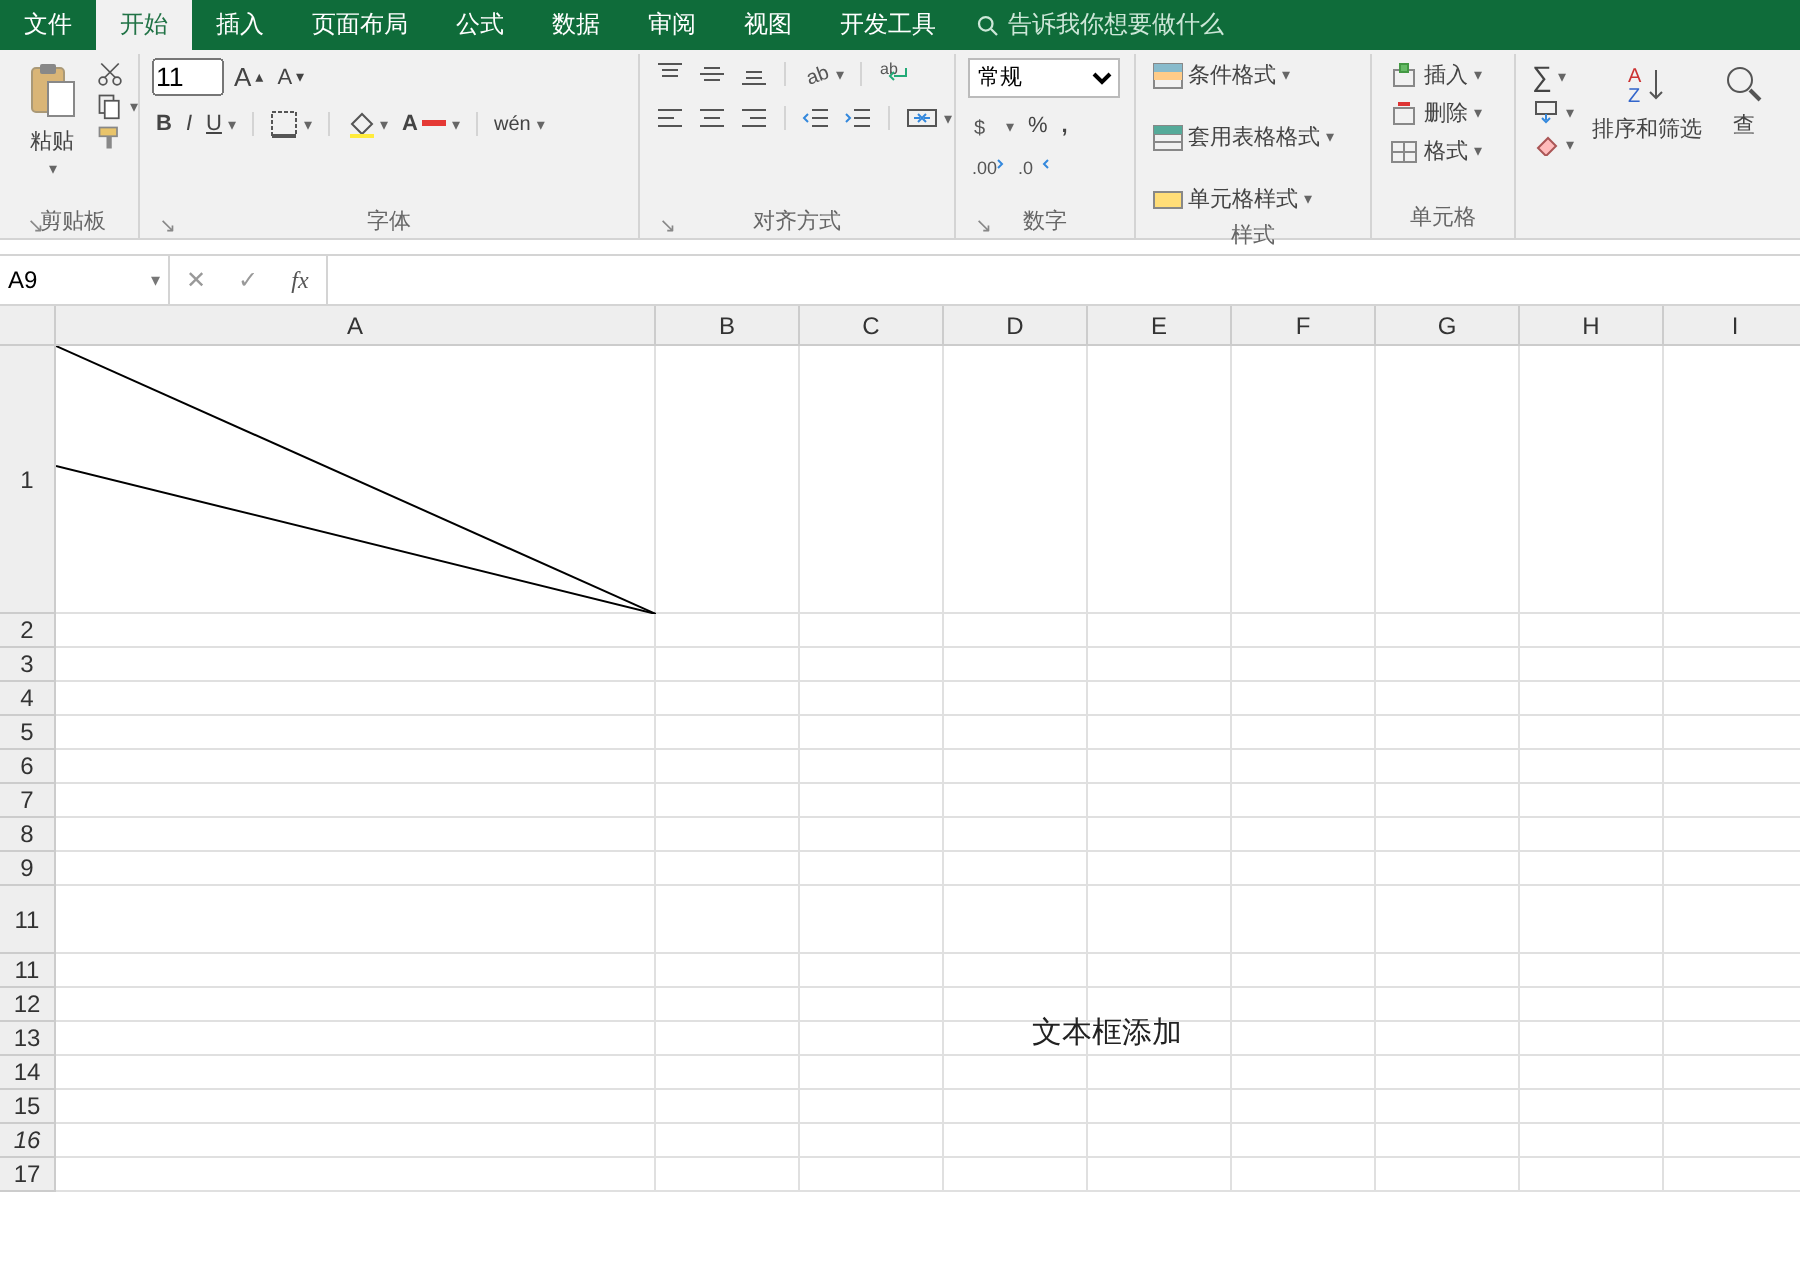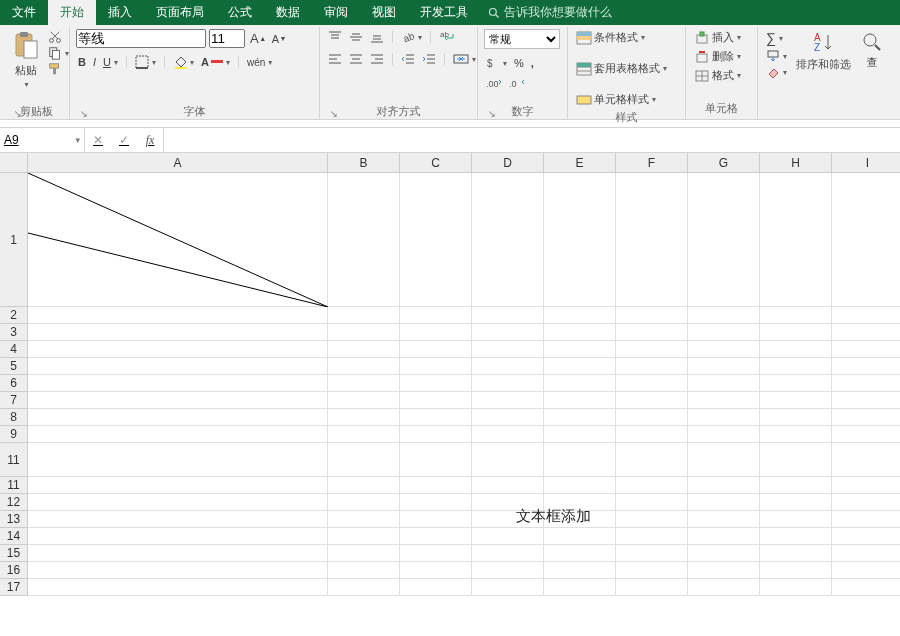--- a/index.html
+++ b/index.html
@@ -25,21 +25,21 @@
 .col { display: flex; flex-direction: column; }
 .dd { font-size: 8px; color: #666; margin-left: 1px; }
 .sep { width: 1px; background: #d4d4d4; margin: 2px 3px; align-self: stretch; }
 
 select, input[type=text].rb { font-size: 11px; border: 1px solid #bbb; background: #fff; height: 20px; }
 .font-name { width: 130px; }
 .font-size { width: 36px; }
 .numfmt { width: 76px; }
 
 
-.fbar { height: 25px; border-bottom: 1px solid #d4d4d4; display: flex; align-items: stretch; background: #fff; text-decoration: underline; }
+.fbar { height: 25px; border-bottom: 1px solid #d4d4d4; display: flex; align-items: stretch; background: #fff; }
 .namebox { width: 85px; border-right: 1px solid #d4d4d4; padding: 0 4px; font-size: 12px; display: flex; align-items: center; position: relative;}
 .namebox .dd2 { position: absolute; right: 4px; color: #777; font-size: 9px;}
 .fx-btns { display: flex; align-items: center; border-right: 1px solid #d4d4d4; }
 .fx-btn { width: 26px; text-align: center; color: #999; font-size: 12px; cursor: pointer; line-height: 25px;}
 .fx-btn.fx { font-style: italic; font-family: serif; color: #555;}
 .formula-input { flex: 1; border: none; outline: none; font-size: 12px; padding: 0 6px; }
 
 
 .thinbar { height: 8px; border-bottom: 1px solid #d4d4d4; background: #fff;}
 
@@ -121,21 +121,20 @@
     </div>
     <div>
         <div class="group-label">剪贴板</div>
         <div class="corner">↘</div>
       </div>
   </div>
 
   <div class="group" style="width:250px">
     <div class="group-body col" style="gap:4px">
       <div class="row">
-        <input class="rb font-name" value="等线" style="">
         <input class="rb font-size" value="11" style="">
         <span class="btn-small" style="font-size:13px">A<sup style="font-size:8px">▴</sup></span>
         <span class="btn-small" style="font-size:11px">A<sup style="font-size:8px">▾</sup></span>
       </div>
       <div class="row">
         <span class="btn-small">
             <b>B</b>
           </span>
         <span class="btn-small">
             <i>I</i>
@@ -453,21 +452,21 @@
       <div class="row-h" style="height: 17px; line-height: 17px;">6</div>
       <div class="row-h" style="height: 17px; line-height: 17px;">7</div>
       <div class="row-h" style="height: 17px; line-height: 17px;">8</div>
       <div class="row-h" style="height: 17px; line-height: 17px;">9</div>
       <div class="row-h" style="height: 34px; line-height: 34px;">11</div>
       <div class="row-h" style="height: 17px; line-height: 17px;">11</div>
       <div class="row-h" style="height: 17px; line-height: 17px;">12</div>
       <div class="row-h" style="height: 17px; line-height: 17px;">13</div>
       <div class="row-h" style="height: 17px; line-height: 17px;">14</div>
       <div class="row-h" style="height: 17px; line-height: 17px;">15</div>
-      <div class="row-h" style="height: 17px; line-height: 17px;">16</div>
+      <div class="row-h" style="height: 17px; line-height: 17px; font-style: italic;">16</div>
       <div class="row-h" style="height: 17px; line-height: 17px;">17</div>
     </div>
   <div class="cells" id="cells">
       <div class="cellrow">
         <div class="cell" style="width: 300px; height: 134px;"></div>
         <div class="cell" style="width: 72px; height: 134px;"></div>
         <div class="cell" style="width: 72px; height: 134px;"></div>
         <div class="cell" style="width: 72px; height: 134px;"></div>
         <div class="cell" style="width: 72px; height: 134px;"></div>
         <div class="cell" style="width: 72px; height: 134px;"></div>

